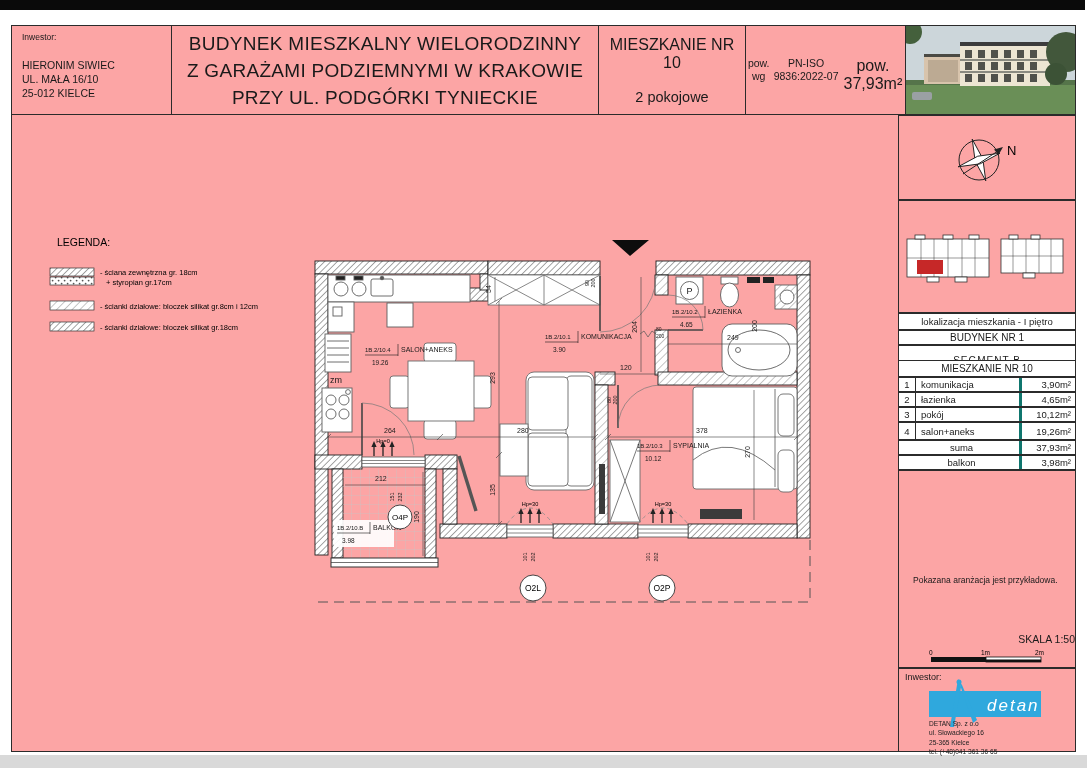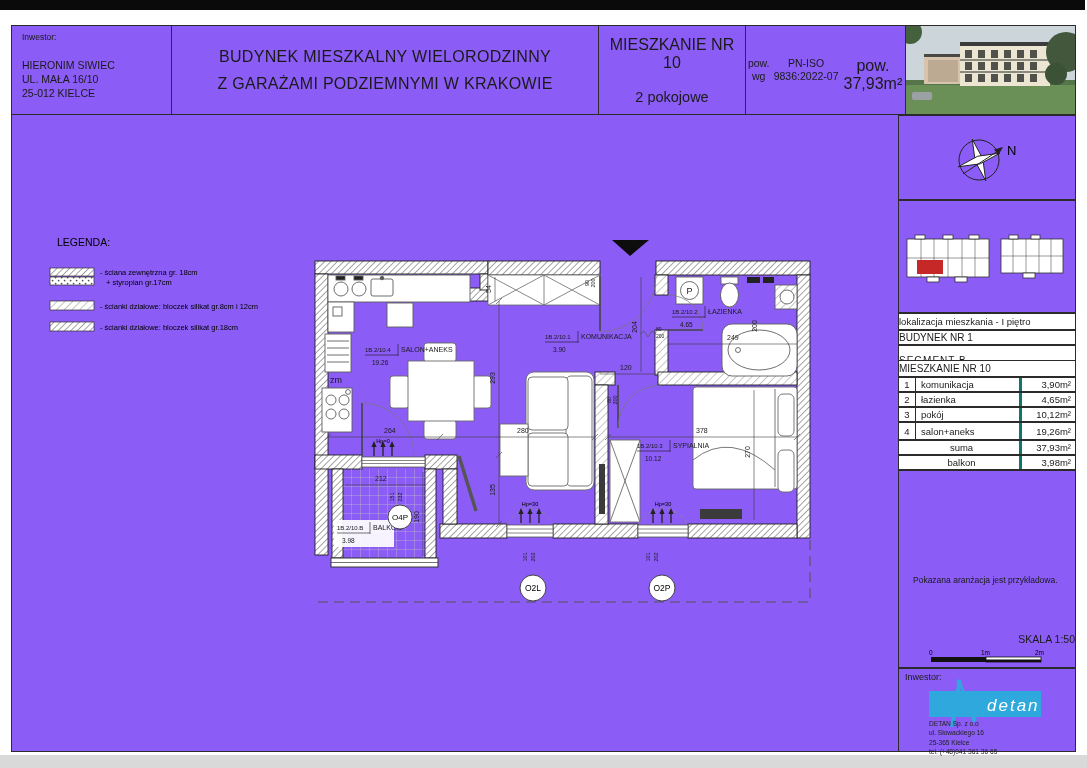--- a/index.html
+++ b/index.html
@@ -1,35 +1,35 @@
 <!DOCTYPE html>
 <html><head>
 <meta charset="utf-8">
 <style>
   html,body{margin:0;padding:0}
   body{width:1087px;height:768px;background:#fff;position:relative;overflow:hidden;
        font-family:"Liberation Sans",sans-serif;color:#1a1a1a;-webkit-font-smoothing:antialiased}
   .abs{position:absolute}
-  .box{position:absolute;border:1.4px solid #2b2b2b;box-sizing:border-box;background:#8b5cf6}
+  .box{position:absolute;border:1.4px solid #2b2b2b;box-sizing:border-box;background:#fca5a5}
   
   .inv{padding:6px 4px 0 10px}
   .inv .lbl{font-size:8.5px;margin-bottom:16px}
   .inv .ln{font-size:10.5px;line-height:14px}
   .ttl{display:flex;flex-direction:column;align-items:center;justify-content:center;text-align:center}
-  .ttl .ln{font-size:16px;line-height:27px;letter-spacing:.3px}
+  .ttl .ln{font-size:19px;line-height:27px;letter-spacing:.3px}
   .apt{display:flex;flex-direction:column;align-items:center;justify-content:center;text-align:center}
   .apt .l1{font-size:16px}
   .apt .l2{font-size:14.5px;margin-top:17px}
   .areab{display:flex;flex-direction:row;align-items:center;justify-content:center;text-align:center}
   .areab .s{font-size:10.5px;line-height:13px}
   .areab .v{font-size:16px;margin-top:9px}
   
   .srow{position:absolute;left:898px;width:178px;border:1.2px solid #2b2b2b;box-sizing:border-box;
         display:flex;align-items:center;background:#fff;font-size:9.5px}
-  .srow.center{text-align:center}
+  .srow.center{justify-content:center;text-align:center}
   .cell-no{width:16px;text-align:center;border-right:1px solid #2b2b2b;align-self:stretch;
            display:flex;align-items:center;justify-content:center}
   .cell-name{flex:1;padding-left:5px}
   .cell-area{width:56px;align-self:stretch;border-left:3px solid #0f766e;display:flex;
              align-items:center;justify-content:flex-end;padding-right:4px;box-sizing:border-box}
   .notes{font-size:8.5px}
   .notes .n1{position:absolute;left:14px;top:104px;width:150px}
   .notes .n2{position:absolute;left:10px;top:130px;width:160px;line-height:11px}
   .notes .skala{position:absolute;left:0;top:162px;width:100%;text-align:right;font-size:10.5px}
   .notes .bar{position:absolute;left:28px;top:176px}
@@ -48,20 +48,21 @@
 <div class="box inv" style="left:11px;top:25px;width:161px;height:90px">
   <div class="lbl">Inwestor:</div>
   <div class="ln">HIERONIM SIWIEC</div>
   <div class="ln">UL. MAŁA 16/10</div>
   <div class="ln">25-012 KIELCE</div>
 </div>
 
 <div class="box ttl" style="left:171px;top:25px;width:428px;height:90px">
   <div class="ln">BUDYNEK MIESZKALNY WIELORODZINNY</div>
   <div class="ln">Z GARAŻAMI PODZIEMNYMI W KRAKOWIE</div>
+  <div class="ln">PRZY UL. PODGÓRKI TYNIECKIE</div>
 </div>
 
 <div class="box apt" style="left:598px;top:25px;width:148px;height:90px">
   <div class="l1">MIESZKANIE NR 10</div>
   <div class="l2">2 pokojowe</div>
 </div>
 
 <div class="box areab" style="left:745px;top:25px;width:161px;height:90px">
   <div class="s">pow. wg</div>
   <div class="s">PN-ISO 9836:2022-07</div>

